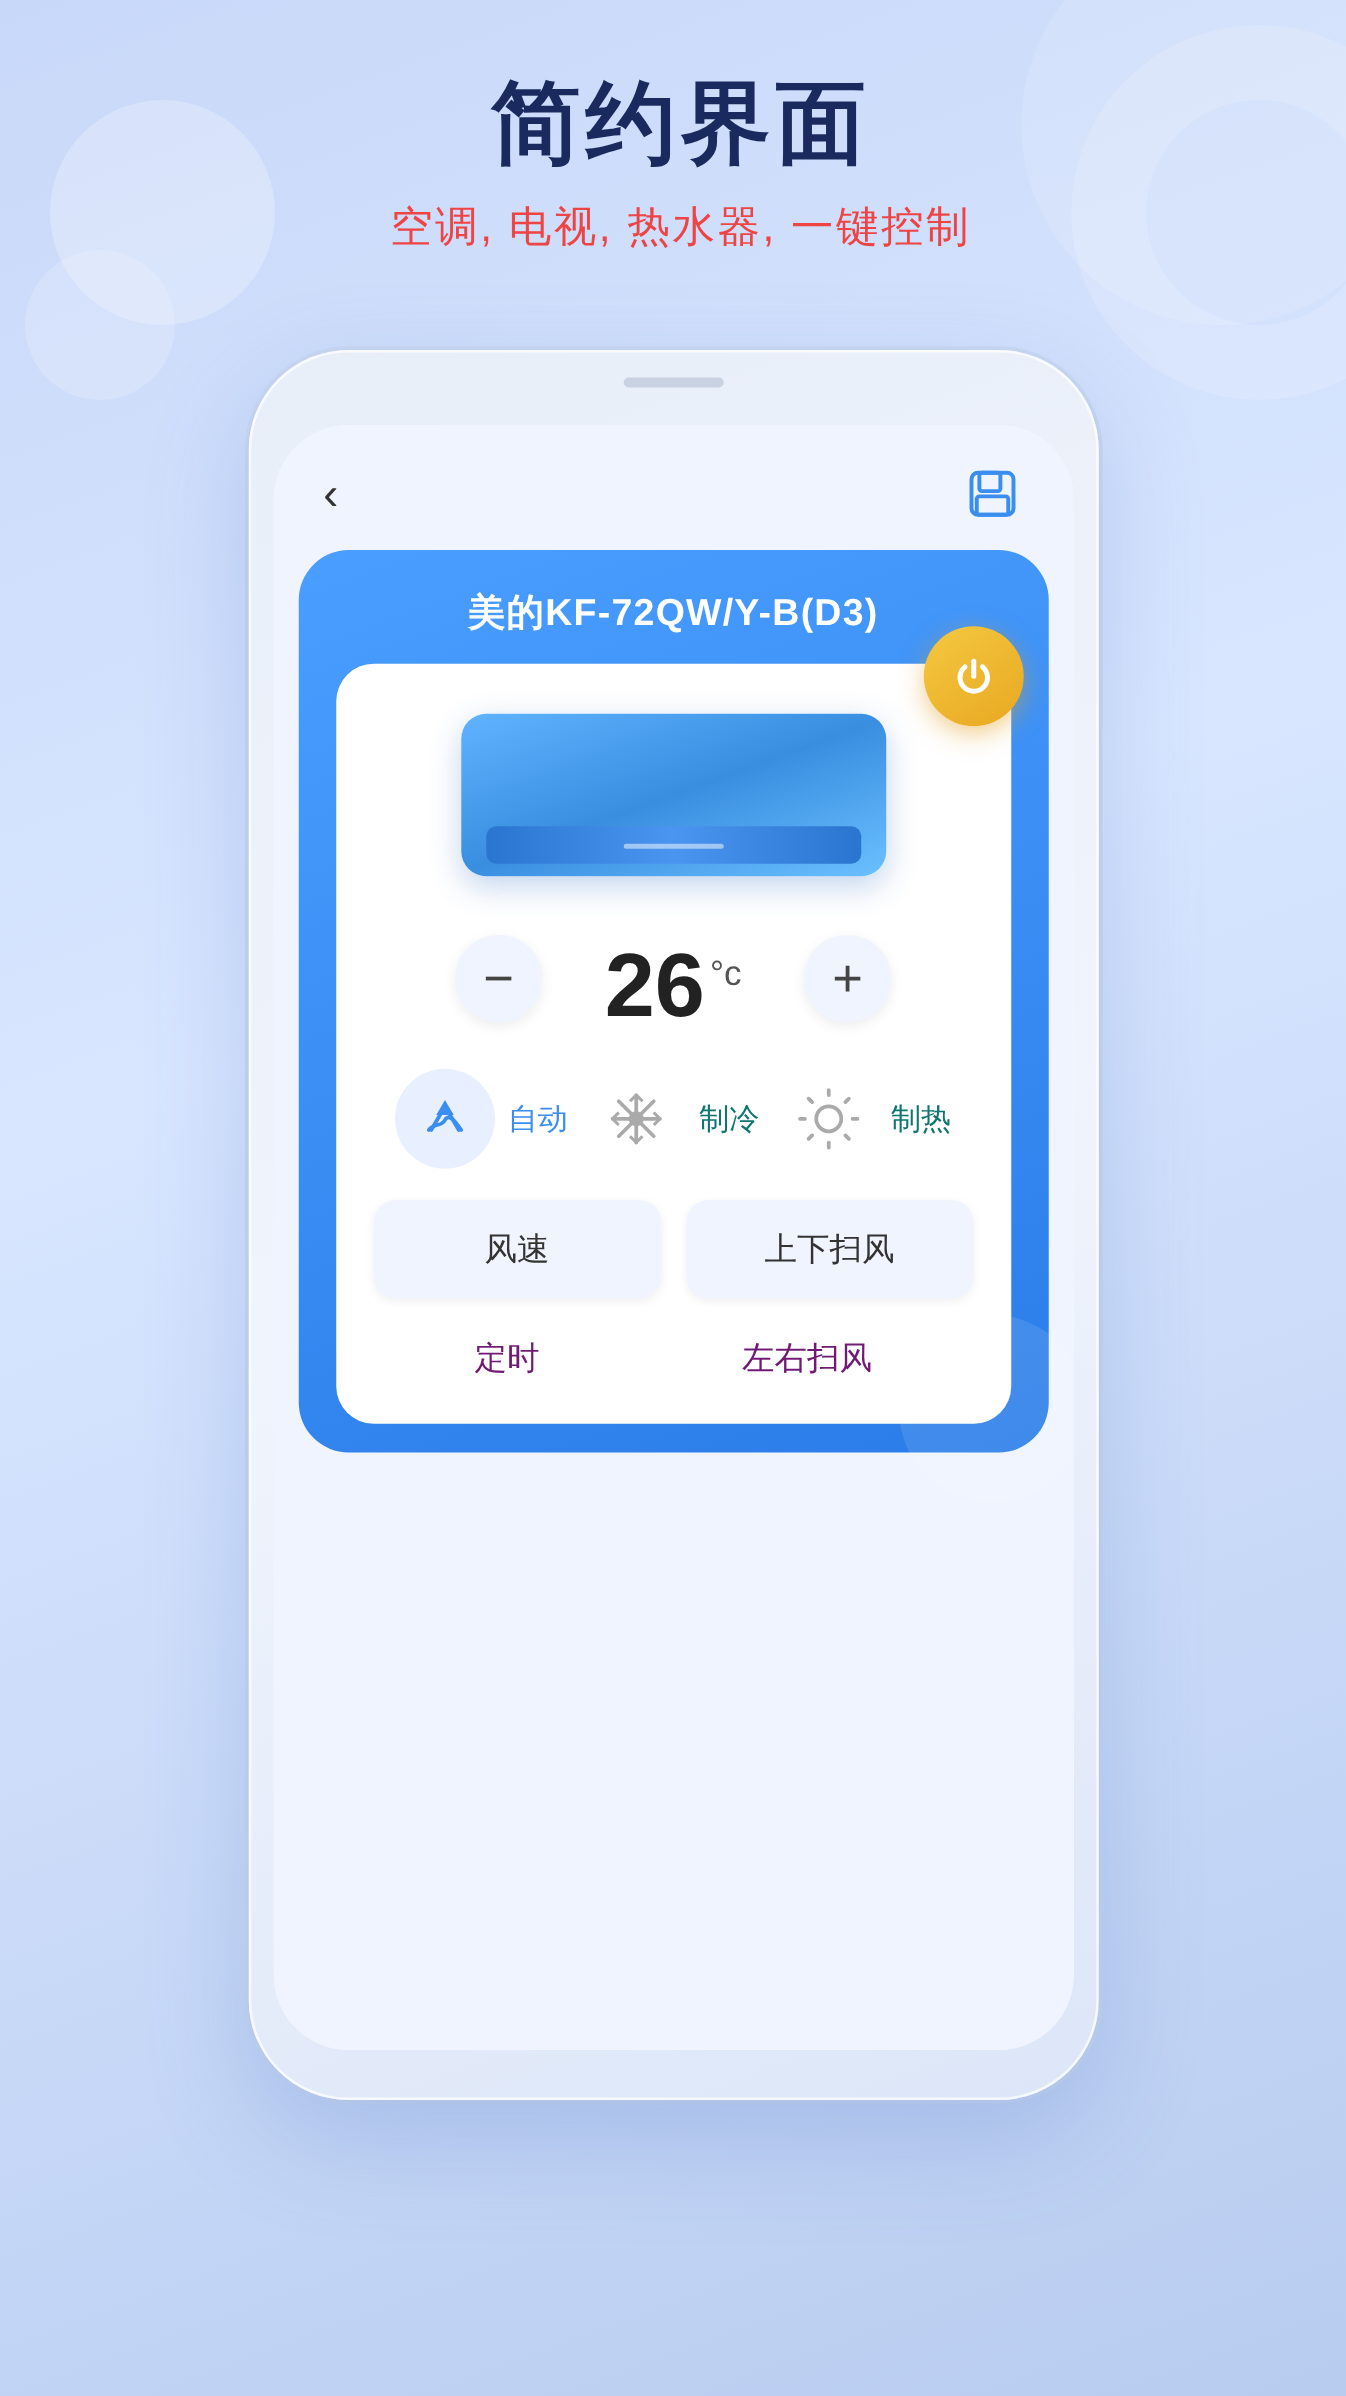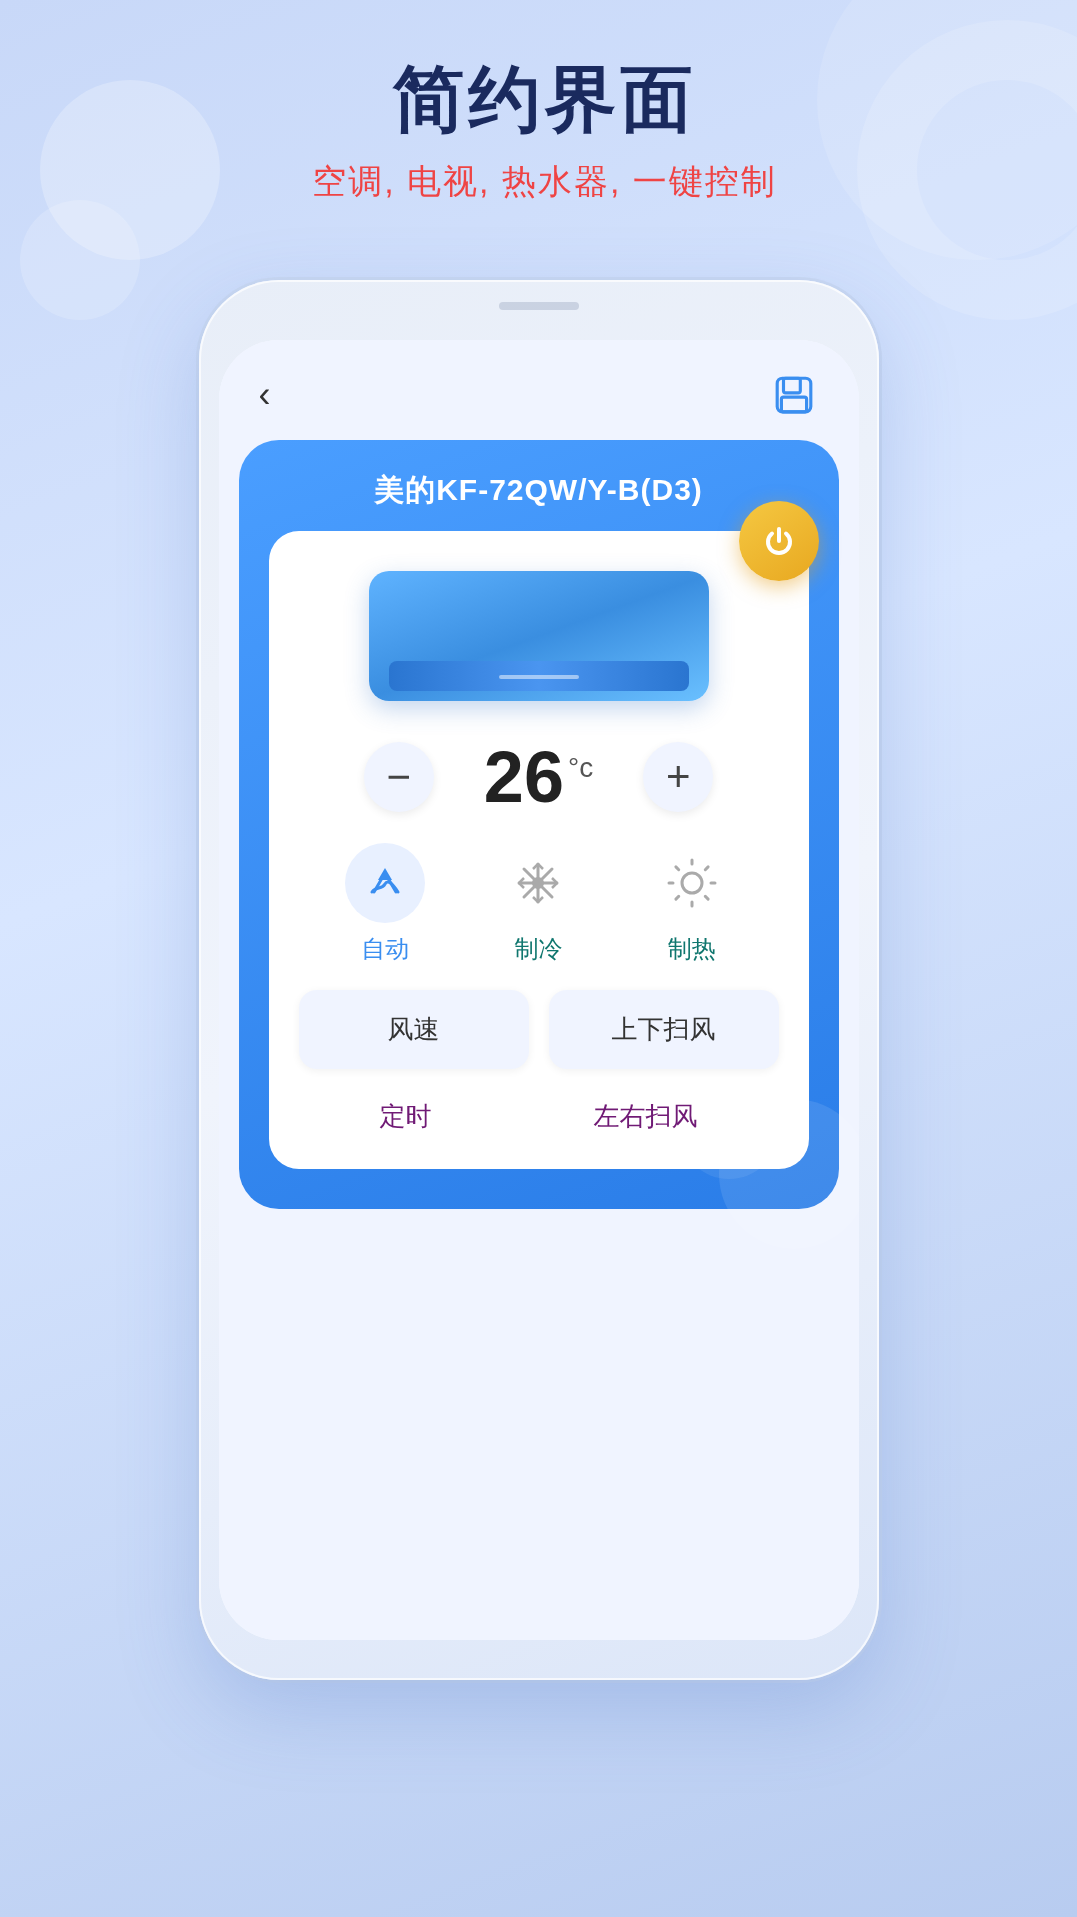--- a/index.html
+++ b/index.html
@@ -158,21 +158,21 @@
     .save-icon-svg {
       width: 42px;
       height: 42px;
     }
 
     
     .blue-card {
       margin: 0 20px;
       background: linear-gradient(160deg, #4a9eff 0%, #2a7de8 100%);
       border-radius: 40px;
-      padding: 30px 30px 40px;
+      padding: 30px 30px 23px;
       position: relative;
     }
 
     .ac-model-name {
       text-align: center;
       color: #ffffff;
       font-size: 30px;
       font-weight: 600;
       letter-spacing: 1px;
       margin-bottom: 20px;
@@ -263,40 +263,41 @@
       cursor: pointer;
       font-weight: 300;
       box-shadow: 0 3px 10px rgba(0,0,0,0.08);
     }
 
     .temp-display {
       font-size: 72px;
       font-weight: 700;
       color: #222;
       line-height: 1;
+      margin-top: 12px;
     }
 
     .temp-unit {
       font-size: 28px;
       font-weight: 400;
       color: #555;
       vertical-align: super;
       margin-left: 4px;
     }
 
     
     .mode-row {
       display: flex;
       justify-content: space-around;
       padding: 20px 10px 10px;
     }
 
     .mode-item {
       display: flex;
-      flex-direction: column;
+      flex-direction: row;
       align-items: center;
       gap: 10px;
       cursor: pointer;
     }
 
     .mode-icon-wrap {
       width: 80px;
       height: 80px;
       border-radius: 50%;
       display: flex;

